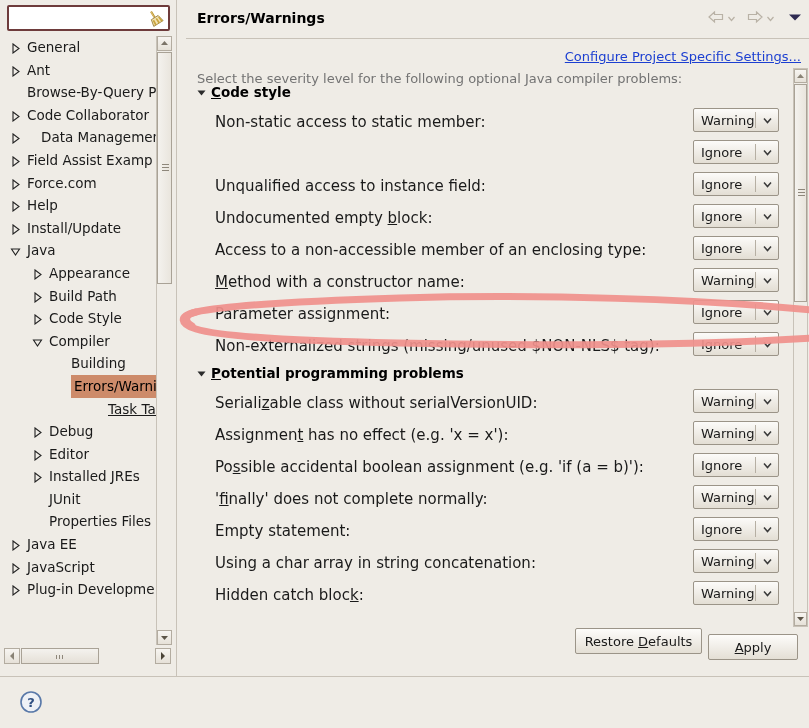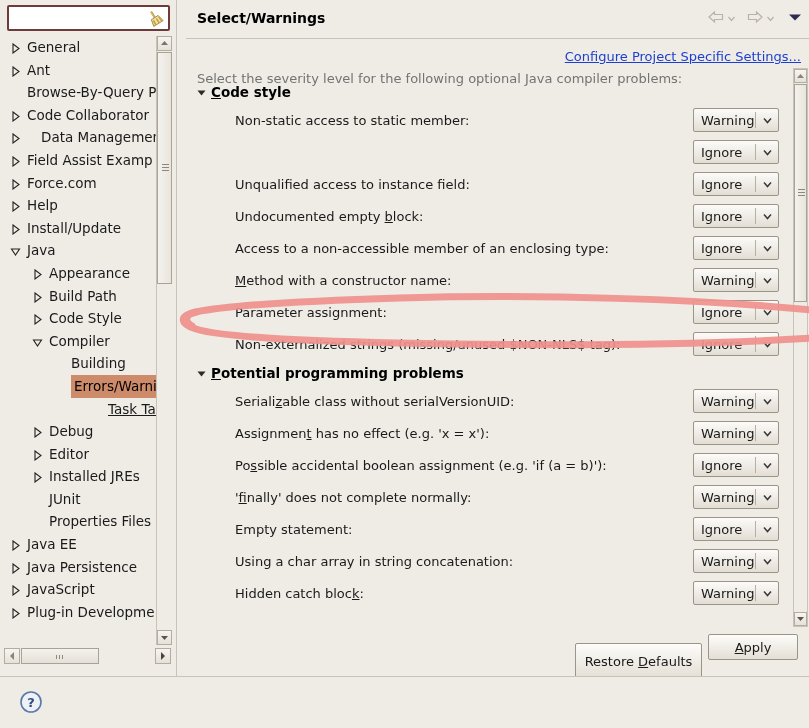--- a/index.html
+++ b/index.html
@@ -169,21 +169,21 @@
     font-weight: bold; font-size: 13.5px; color: #000;
     white-space: nowrap;
   }
   .sec-header .tri { display: inline-block; margin-right: 5px; }
 
   .opt-row {
     position: absolute; left: 0; width: 600px; height: 32px;
   }
   .opt-label {
     position: absolute; left: 22px; top: 6px;
-    font-size: 13px; color: #1a1a1a; white-space: nowrap; margin-left: 20px;
+    font-size: 15px; color: #1a1a1a; white-space: nowrap;
   }
   .combo {
     position: absolute; right: 14px; top: 1px;
     width: 86px; height: 24px;
     background: linear-gradient(#fcfbf9, #e3ded4);
     border: 1px solid #9b9488;
     border-radius: 2px;
     display: flex; align-items: center;
     cursor: default;
   }
@@ -228,21 +228,21 @@
   .btn {
     position: absolute;
     background: linear-gradient(#fdfcfa, #e4dfd5);
     border: 1px solid #9b9488;
     border-radius: 2px;
     font-family: "DejaVu Sans", "Liberation Sans", sans-serif;
     font-size: 13px; color: #1a1a1a;
     display: flex; align-items: center; justify-content: center;
     cursor: default;
   }
-  #btn-restore { left: 389px; top: 643px; width: 127px; height: 36px; }
+  #btn-restore { left: 389px; top: 628px; width: 127px; height: 26px; }
   #btn-apply   { left: 522px; top: 634px; width: 90px;  height: 26px; }
 
   
   #bottom-sep {
     position: absolute; left: 0; top: 676px; width: 809px; height: 1px;
     background: #c8c2b8;
   }
   #bottom-bar {
     position: absolute; left: 0; top: 677px; width: 809px; height: 51px;
     background: #efece6;
@@ -369,25 +369,20 @@
         <div class="tree-item"><span class="tree-label" style="margin-left: 49px;">Properties Files I</span></div>
         <div class="tree-item"><span class="twisty" style="left: 10px;">
             <svg width="11" height="11" viewBox="0 0 11 11">
               <path d="M3 1 L9 5.5 L3 10 Z" fill="none" stroke="#222" stroke-width="1.1"></path>
             </svg>
           </span><span class="tree-label" style="margin-left: 27px;">Java EE</span></div>
         <div class="tree-item"><span class="twisty" style="left: 10px;">
             <svg width="11" height="11" viewBox="0 0 11 11">
               <path d="M3 1 L9 5.5 L3 10 Z" fill="none" stroke="#222" stroke-width="1.1"></path>
             </svg>
-          </span><span class="tree-label" style="margin-left: 27px;">Java Persistence</span></div>
-        <div class="tree-item"><span class="twisty" style="left: 10px;">
-            <svg width="11" height="11" viewBox="0 0 11 11">
-              <path d="M3 1 L9 5.5 L3 10 Z" fill="none" stroke="#222" stroke-width="1.1"></path>
-            </svg>
           </span><span class="tree-label" style="margin-left: 27px;">JavaScript</span></div>
         <div class="tree-item"><span class="twisty" style="left: 10px;">
             <svg width="11" height="11" viewBox="0 0 11 11">
               <path d="M3 1 L9 5.5 L3 10 Z" fill="none" stroke="#222" stroke-width="1.1"></path>
             </svg>
           </span><span class="tree-label" style="margin-left: 27px;">Plug-in Developme</span></div>
       </div>
 
     <div id="tree-vscroll">
       <div class="sb-arrow up">
@@ -428,21 +423,21 @@
           </svg>
       </div>
     </div>
   </div>
 
   <div id="splitter"></div>
 
   <div id="right-panel">
 
     <div id="page-header">
-      <div id="page-title">Select/Warnings</div>
+      <div id="page-title">Errors/Warnings</div>
       <div id="nav-icons">
         <span class="nav-btn">
           <span>
             <svg width="20" height="16" viewBox="0 0 20 16">
               <path d="M8.5 3 L3 8 L8.5 13 L8.5 10.5 L16.5 10.5 L16.5 5.5 L8.5 5.5 Z" fill="none" stroke="#b9b2a6" stroke-width="1.2"></path>
             </svg>
           </span>
           <span class="chev-small">
             <svg width="9" height="9" viewBox="0 0 9 9">
                 <path d="M1.5 3 L4.5 6.5 L7.5 3" fill="none" stroke="#b9b2a6" stroke-width="1.2"></path>

